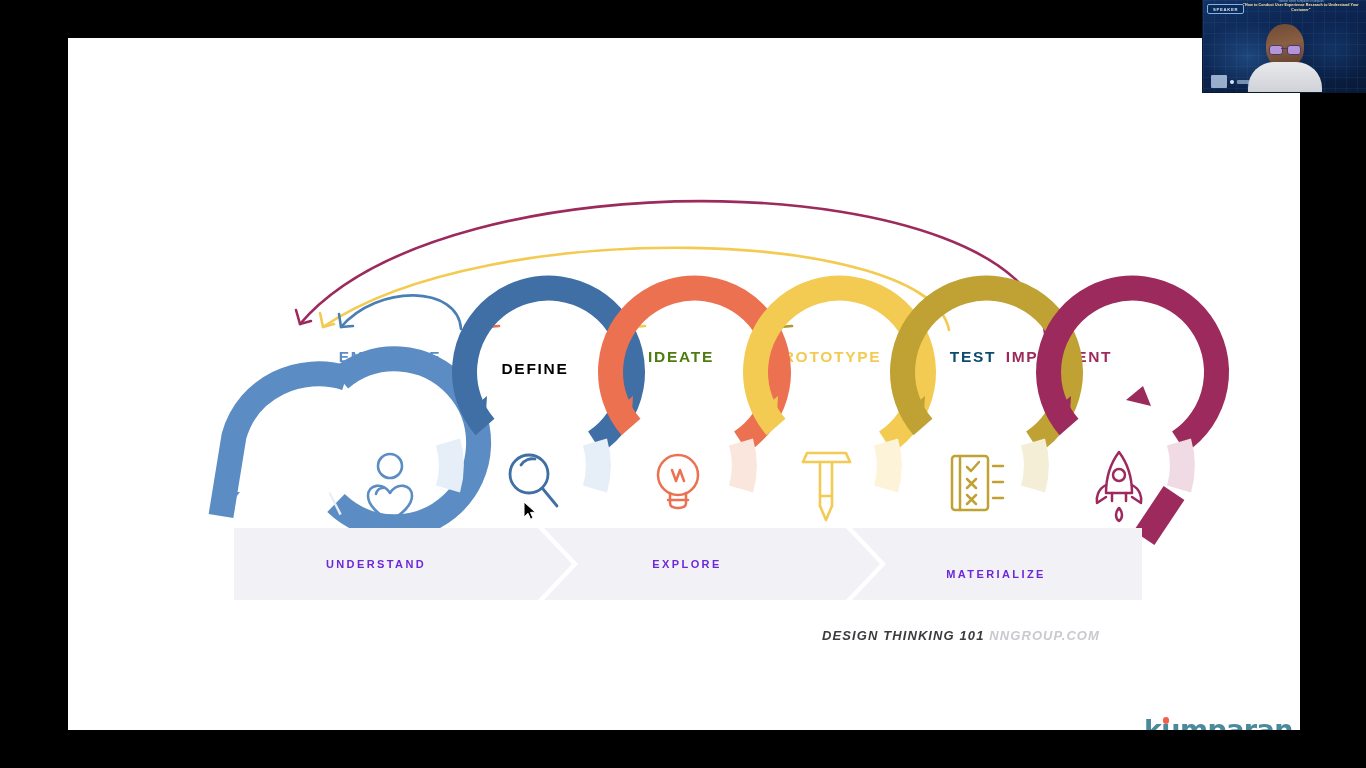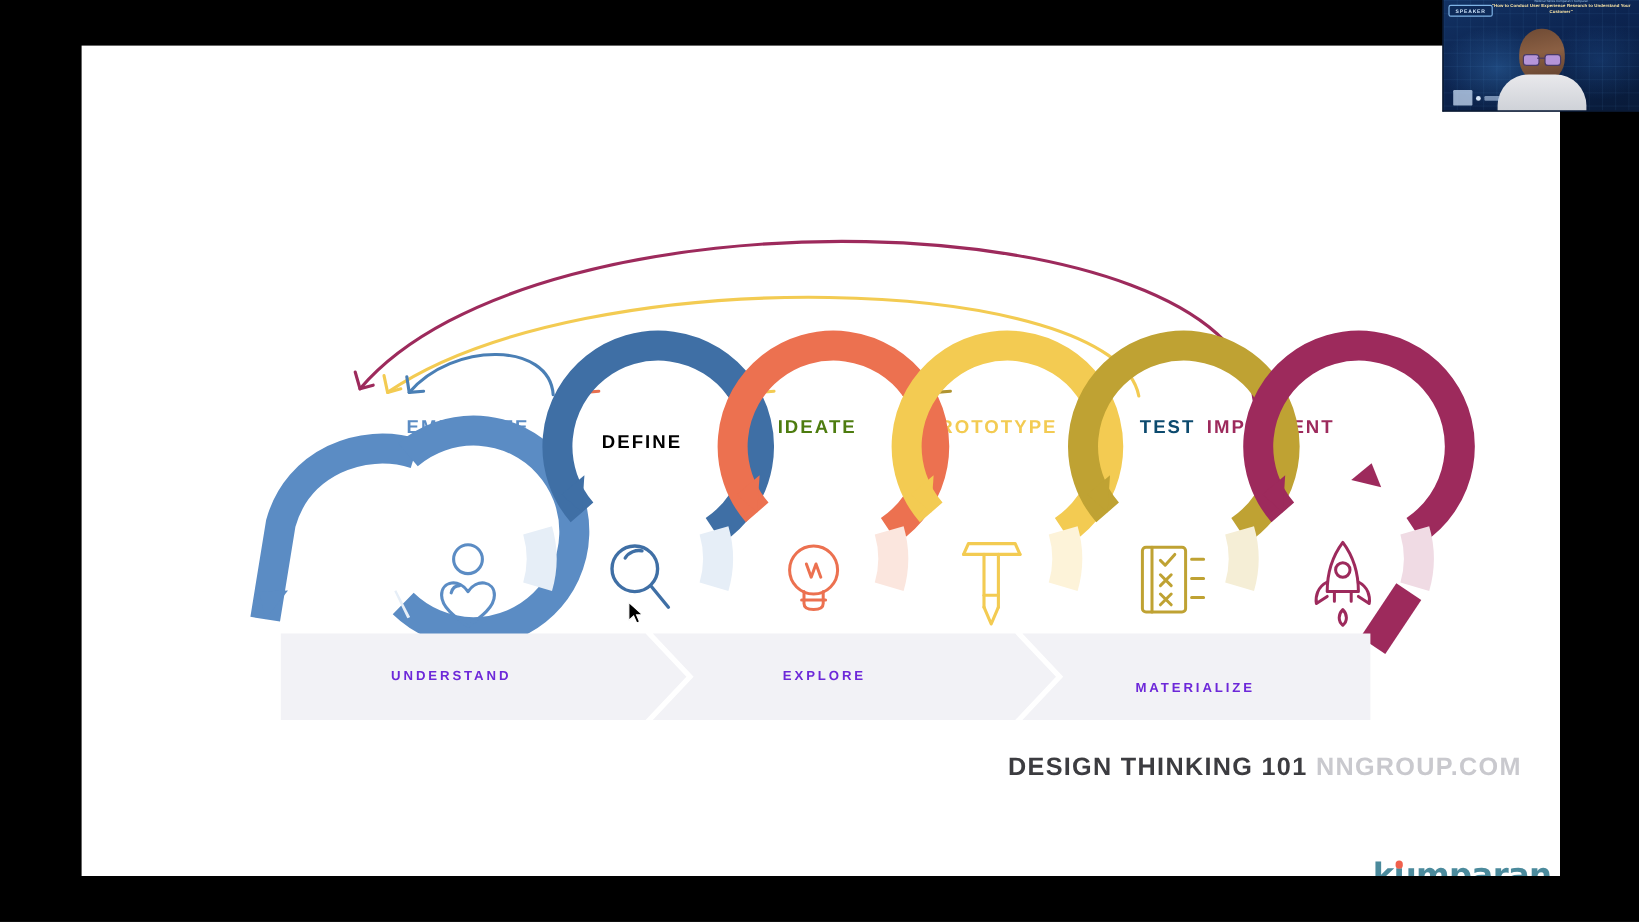--- a/index.html
+++ b/index.html
@@ -60,26 +60,27 @@
     font-size: 11px;
     font-weight: bold;
     letter-spacing: 2.4px;
     color: #6d28d9;
     white-space: nowrap;
     font-family: "Liberation Sans", sans-serif;
   }
   
   #footer-credit {
     position: absolute;
-    left: 772px;
+    left: 754px;
     top: 590px;
-    font-size: 21px;
+    font-size: 13px;
     font-weight: bold;
     letter-spacing: 1.1px;
     white-space: nowrap;
+    font-style: italic;
   }
   #footer-credit .strong { color: #3c3c40; }
   #footer-credit .muted { color: #c9c9ce; }
   
   #brand-logo {
     position: absolute;
     left: 1076px;
     top: 628px;
     font-size: 27px;
     font-weight: bold;

